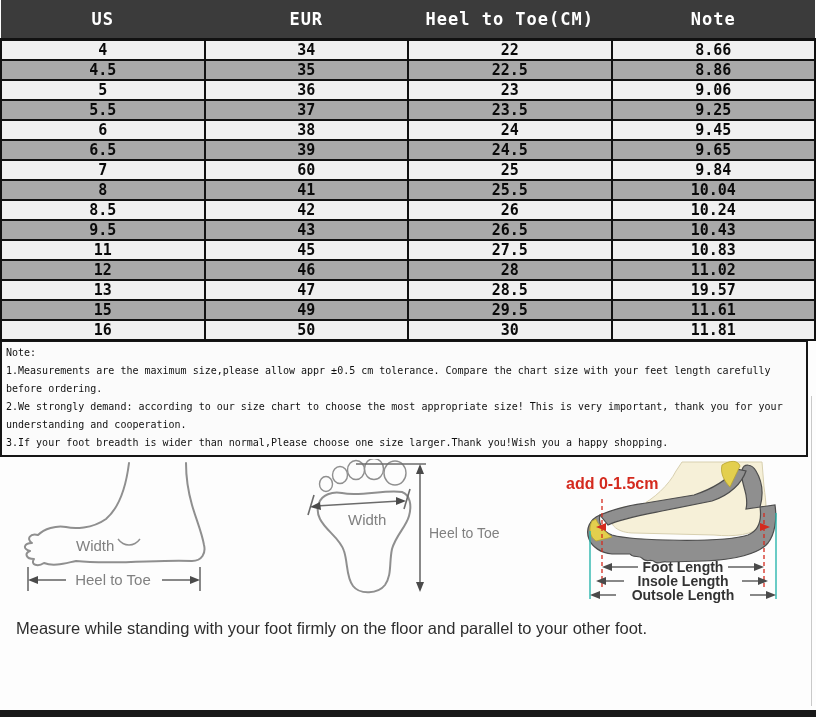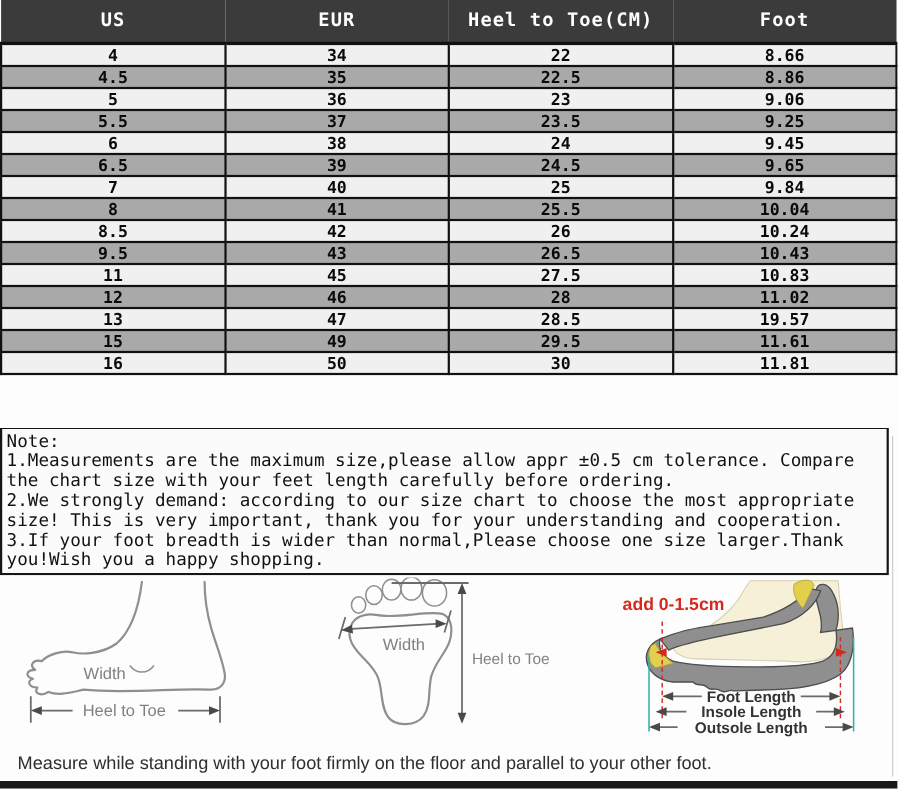--- a/index.html
+++ b/index.html
@@ -19,21 +19,21 @@
     text-align:center;vertical-align:middle;height:17px;padding:0;
     font-family:"DejaVu Sans Mono",monospace;font-size:15px;font-weight:bold;color:#0a0a0a;
     border:2px solid #111;
   }
   table.size-chart tbody tr:nth-child(odd){background:#f0f0f0;}
   table.size-chart tbody tr:nth-child(even){background:#a9a9a9;}
   
   .note-box{
     width:796px;border:2px solid #161616;border-top-width:1px;
     padding:2px 4px 3px 4px;background:#fbfbfb;
-    font-family:"DejaVu Sans Mono",monospace;font-size:16px;line-height:18px;color:#111;margin-top:48px;
+    font-family:"DejaVu Sans Mono",monospace;font-size:10px;line-height:18px;color:#111;
   }
   .note-box p{margin:0;}
   
   .diagrams{height:148px;display:flex;align-items:flex-start;background:#fdfdfd;}
   .diagrams svg{flex:none;}
   .diagrams svg text{font-family:"Liberation Sans",sans-serif;}
   .lineart{stroke:#8f8f8f;stroke-width:2;fill:none;stroke-linecap:round;stroke-linejoin:round;}
   .thinline{stroke:#8f8f8f;stroke-width:1.4;fill:none;}
   .gray-label{fill:#808080;font-size:15px;}
   .bold-label{fill:#333;font-size:14px;font-weight:bold;}
@@ -49,21 +49,21 @@
 </style>
 </head>
 <body>
 
 <table class="size-chart">
   <thead>
     <tr>
       <th>US</th>
       <th>EUR</th>
       <th>Heel to Toe(CM)</th>
-      <th>Foot</th>
+      <th>Note</th>
     </tr>
   </thead>
   <tbody>
       <tr>
         <td>4</td>
         <td>34</td>
         <td>22</td>
         <td>8.66</td>
       </tr>
       <tr>
@@ -91,21 +91,21 @@
         <td>9.45</td>
       </tr>
       <tr>
         <td>6.5</td>
         <td>39</td>
         <td>24.5</td>
         <td>9.65</td>
       </tr>
       <tr>
         <td>7</td>
-        <td>40</td>
+        <td>60</td>
         <td>25</td>
         <td>9.84</td>
       </tr>
       <tr>
         <td>8</td>
         <td>41</td>
         <td>25.5</td>
         <td>10.04</td>
       </tr>
       <tr>

